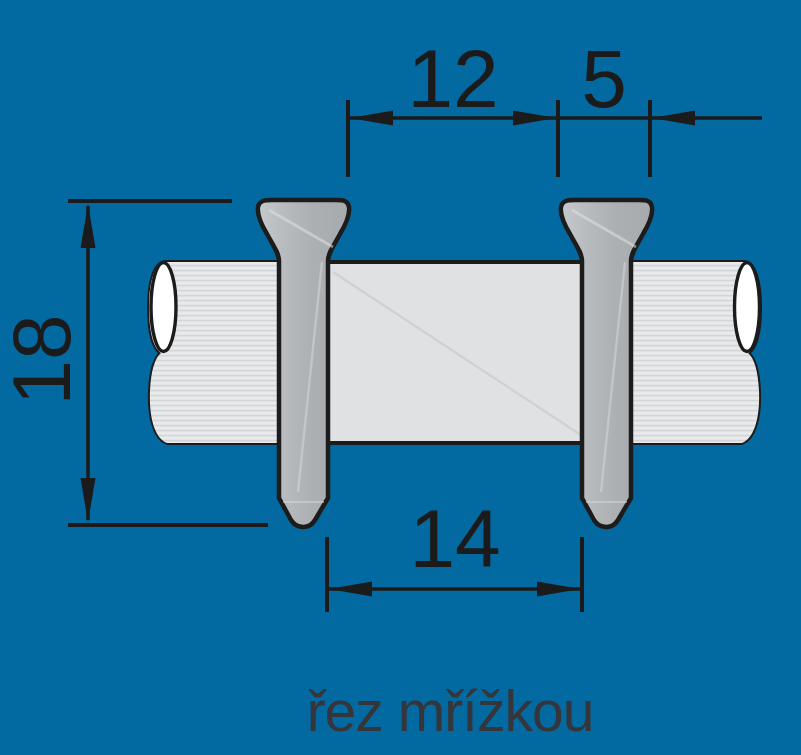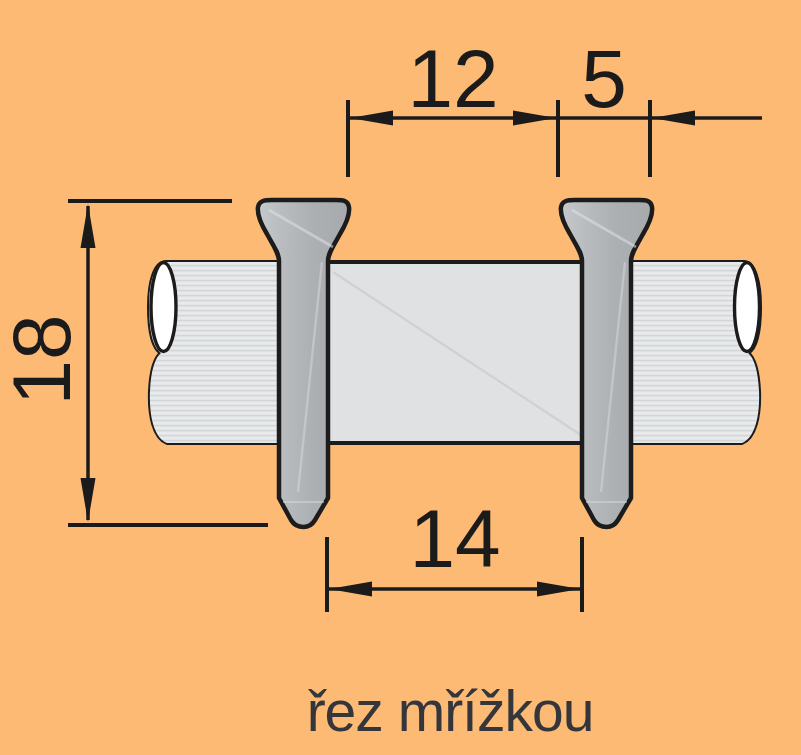--- a/index.html
+++ b/index.html
@@ -1,16 +1,16 @@
 <!DOCTYPE html>
 <html><head>
 <meta charset="utf-8">
 <style>
   html, body { margin: 0; padding: 0; background: #ffffff; }
-  #stage { width: 801px; height: 755px; position: relative; background: #fdba74; overflow: hidden; }
+  #stage { width: 801px; height: 755px; position: relative; background: #0369a1; overflow: hidden; }
   svg { display: block; }
   .ext-line  { stroke: #1b1b1b; stroke-width: 4;   fill: none; }
   .tick-line { stroke: #1b1b1b; stroke-width: 4;   fill: none; }
   .dim-line  { stroke: #1b1b1b; stroke-width: 3.5; fill: none; }
   .arrowhead { fill: #1b1b1b; stroke: none; }
   .outline   { stroke: #1c1c1c; }
   text.dim-label {
     font-family: "Liberation Sans", sans-serif;
     font-size: 82px;
     font-weight: 400;

